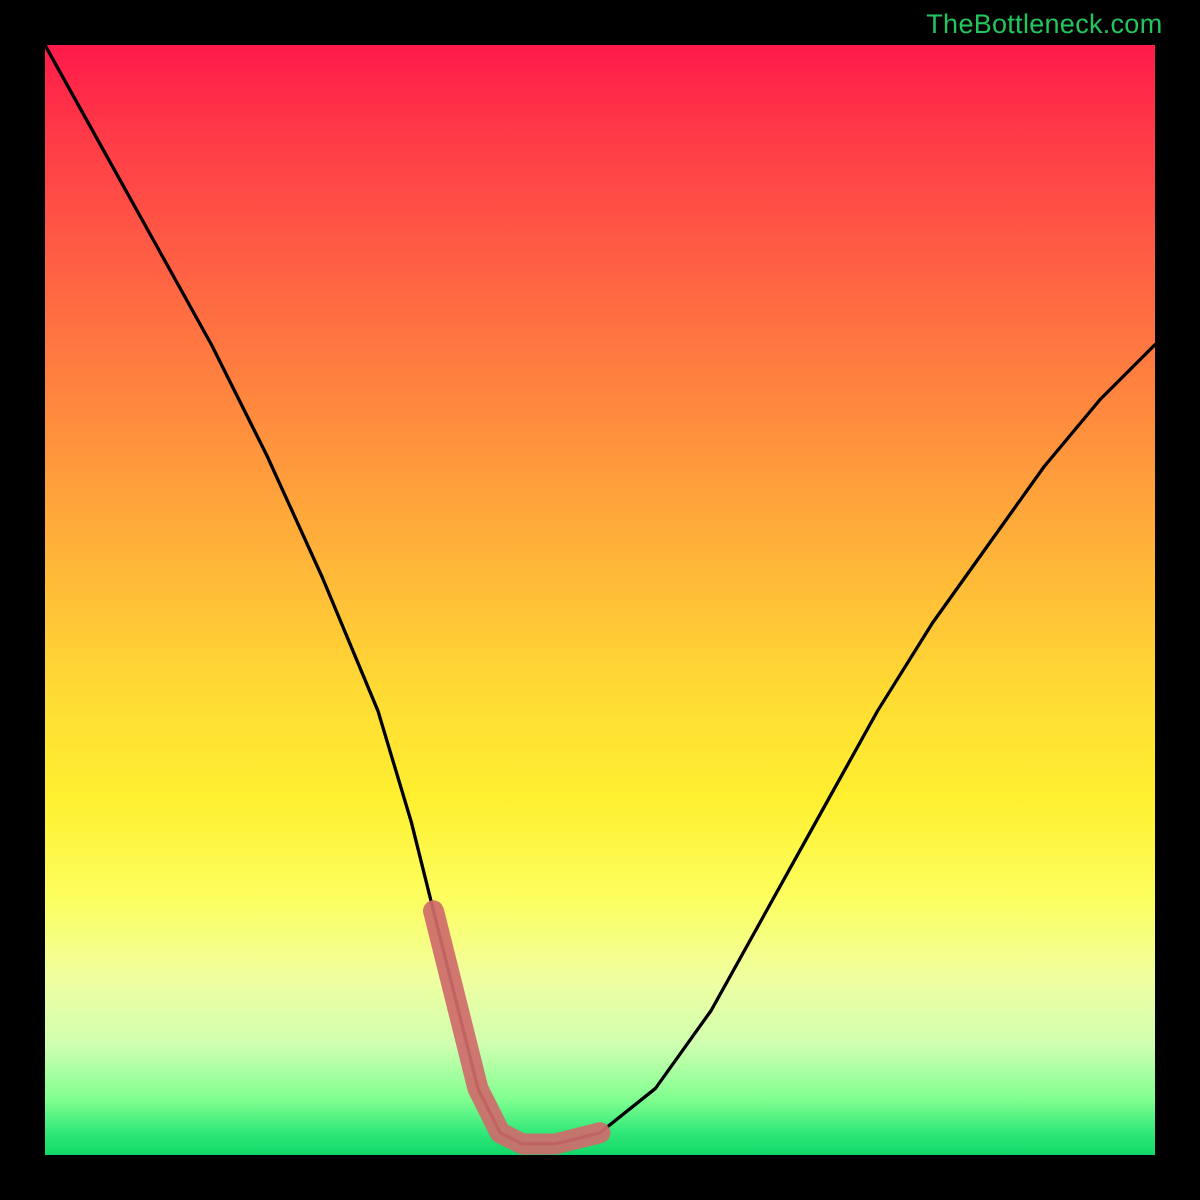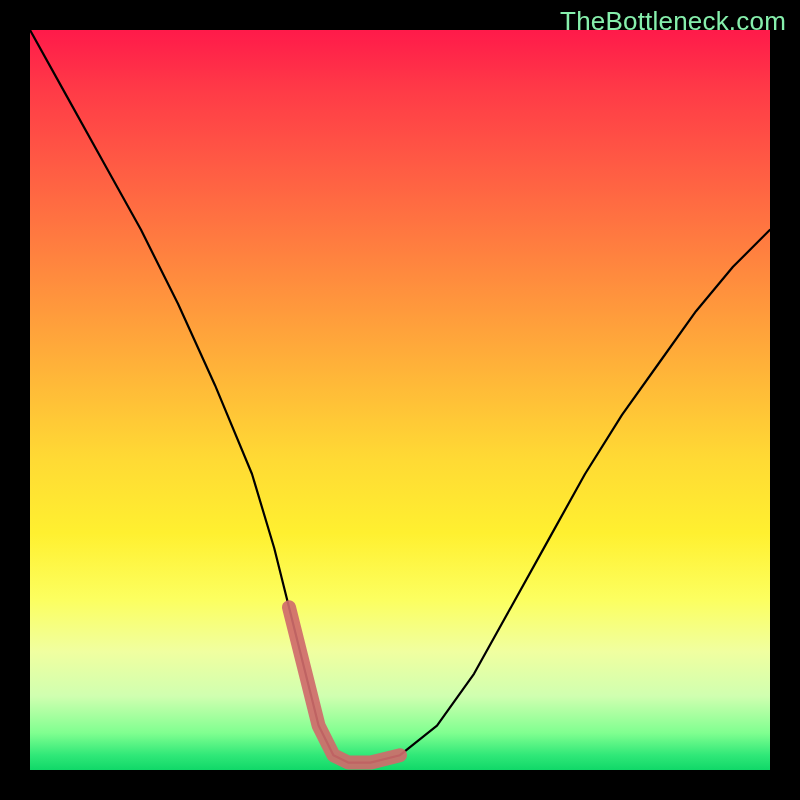--- a/index.html
+++ b/index.html
@@ -7,23 +7,23 @@
     width: 800px;
     height: 800px;
     background: #000;
     position: relative;
     font-family: Arial, sans-serif;
     overflow: hidden;
   }
   .watermark {
     position: absolute;
     top: 6px;
-    right: 14px;
-    color: #86efac;
-    font-size: 26px;
+    right: 25px;
+    color: #22c55e;
+    font-size: 18px;
     font-weight: 500;
     z-index: 10;
     letter-spacing: 0.2px;
   }
   .plot-area {
     position: absolute;
     left: 30px;
     top: 30px;
     width: 740px;
     height: 740px;

